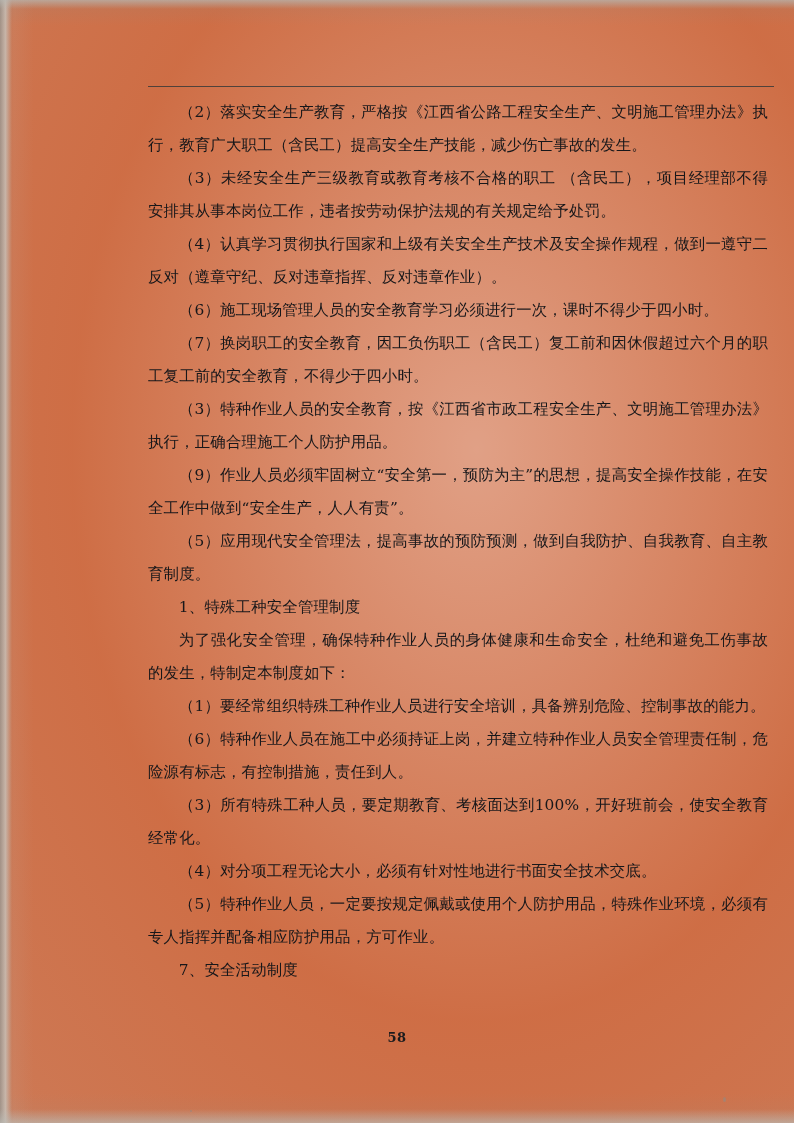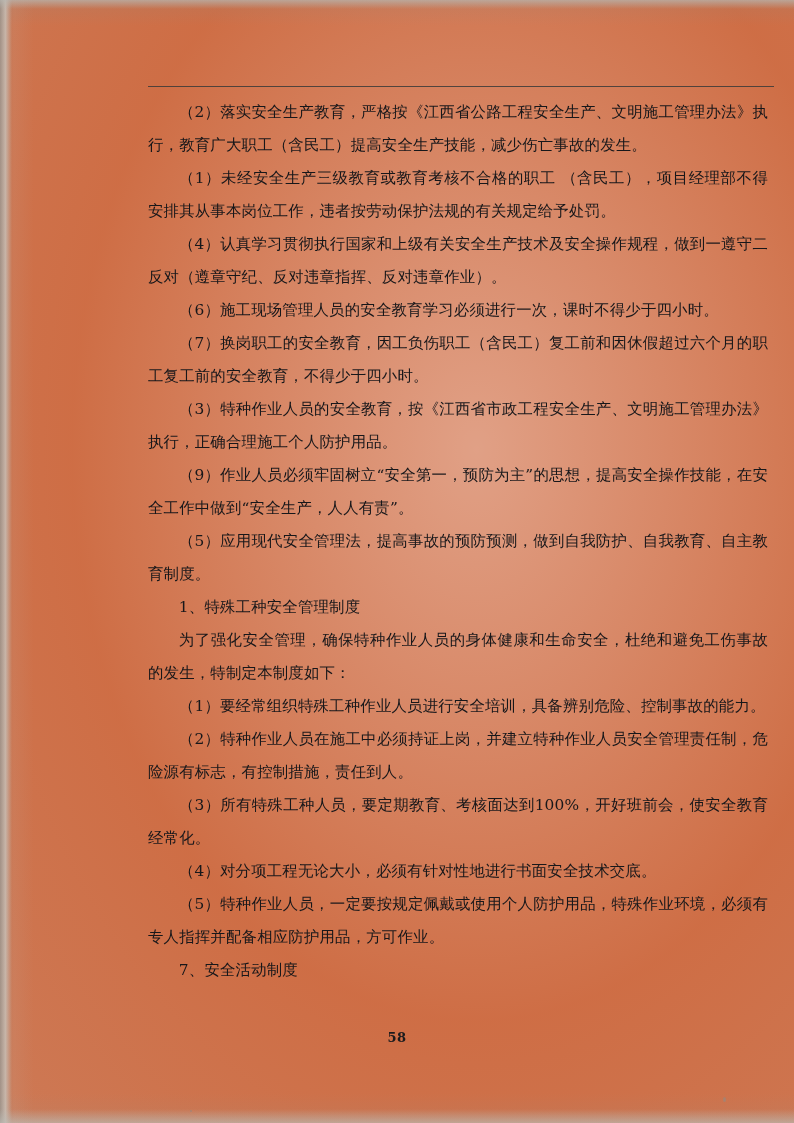--- a/index.html
+++ b/index.html
@@ -105,31 +105,31 @@
 
   <div class="scan-tint"></div>
   <div class="edge-left"></div>
   <div class="edge-top"></div>
   <div class="edge-bottom"></div>
 
   <div class="rule-top"></div>
 
   <div class="content">
     <p class="para indent">（2）落实安全生产教育，严格按《江西省公路工程安全生产、文明施工管理办法》执行，教育广大职工（含民工）提高安全生产技能，减少伤亡事故的发生。</p>
-    <p class="para indent">（1）未经安全生产三级教育或教育考核不合格的职工 （含民工），项目经理部不得安排其从事本岗位工作，违者按劳动保护法规的有关规定给予处罚。</p>
+    <p class="para indent">（3）未经安全生产三级教育或教育考核不合格的职工 （含民工），项目经理部不得安排其从事本岗位工作，违者按劳动保护法规的有关规定给予处罚。</p>
     <p class="para indent">（4）认真学习贯彻执行国家和上级有关安全生产技术及安全操作规程，做到一遵守二反对（遵章守纪、反对违章指挥、反对违章作业）。</p>
     <p class="para indent">（6）施工现场管理人员的安全教育学习必须进行一次，课时不得少于四小时。</p>
     <p class="para indent">（7）换岗职工的安全教育，因工负伤职工（含民工）复工前和因休假超过六个月的职工复工前的安全教育，不得少于四小时。</p>
     <p class="para indent">（3）特种作业人员的安全教育，按《江西省市政工程安全生产、文明施工管理办法》执行，正确合理施工个人防护用品。</p>
     <p class="para indent">（9）作业人员必须牢固树立“安全第一，预防为主”的思想，提高安全操作技能，在安全工作中做到“安全生产，人人有责”。</p>
     <p class="para indent">（5）应用现代安全管理法，提高事故的预防预测，做到自我防护、自我教育、自主教育制度。</p>
     <p class="para indent">1、特殊工种安全管理制度</p>
     <p class="para indent">为了强化安全管理，确保特种作业人员的身体健康和生命安全，杜绝和避免工伤事故的发生，特制定本制度如下：</p>
     <p class="para indent">（1）要经常组织特殊工种作业人员进行安全培训，具备辨别危险、控制事故的能力。</p>
-    <p class="para indent">（2）特种作业人员在施工中必须持证上岗，并建立特种作业人员安全管理责任制，危险源有标志，有控制措施，责任到人。</p>
+    <p class="para indent">（6）特种作业人员在施工中必须持证上岗，并建立特种作业人员安全管理责任制，危险源有标志，有控制措施，责任到人。</p>
     <p class="para indent">（3）所有特殊工种人员，要定期教育、考核面达到100%，开好班前会，使安全教育经常化。</p>
     <p class="para indent">（4）对分项工程无论大小，必须有针对性地进行书面安全技术交底。</p>
     <p class="para indent">（5）特种作业人员，一定要按规定佩戴或使用个人防护用品，特殊作业环境，必须有专人指挥并配备相应防护用品，方可作业。</p>
     <p class="para indent">7、安全活动制度</p>
   </div>
 
   <div class="page-number">58</div>
 
   <div class="speck" style="left:723px; top:1097px; width:3px; height:5px;"></div>
   <div class="speck" style="left:190px; top:1110px; width:2px; height:2px;"></div>

